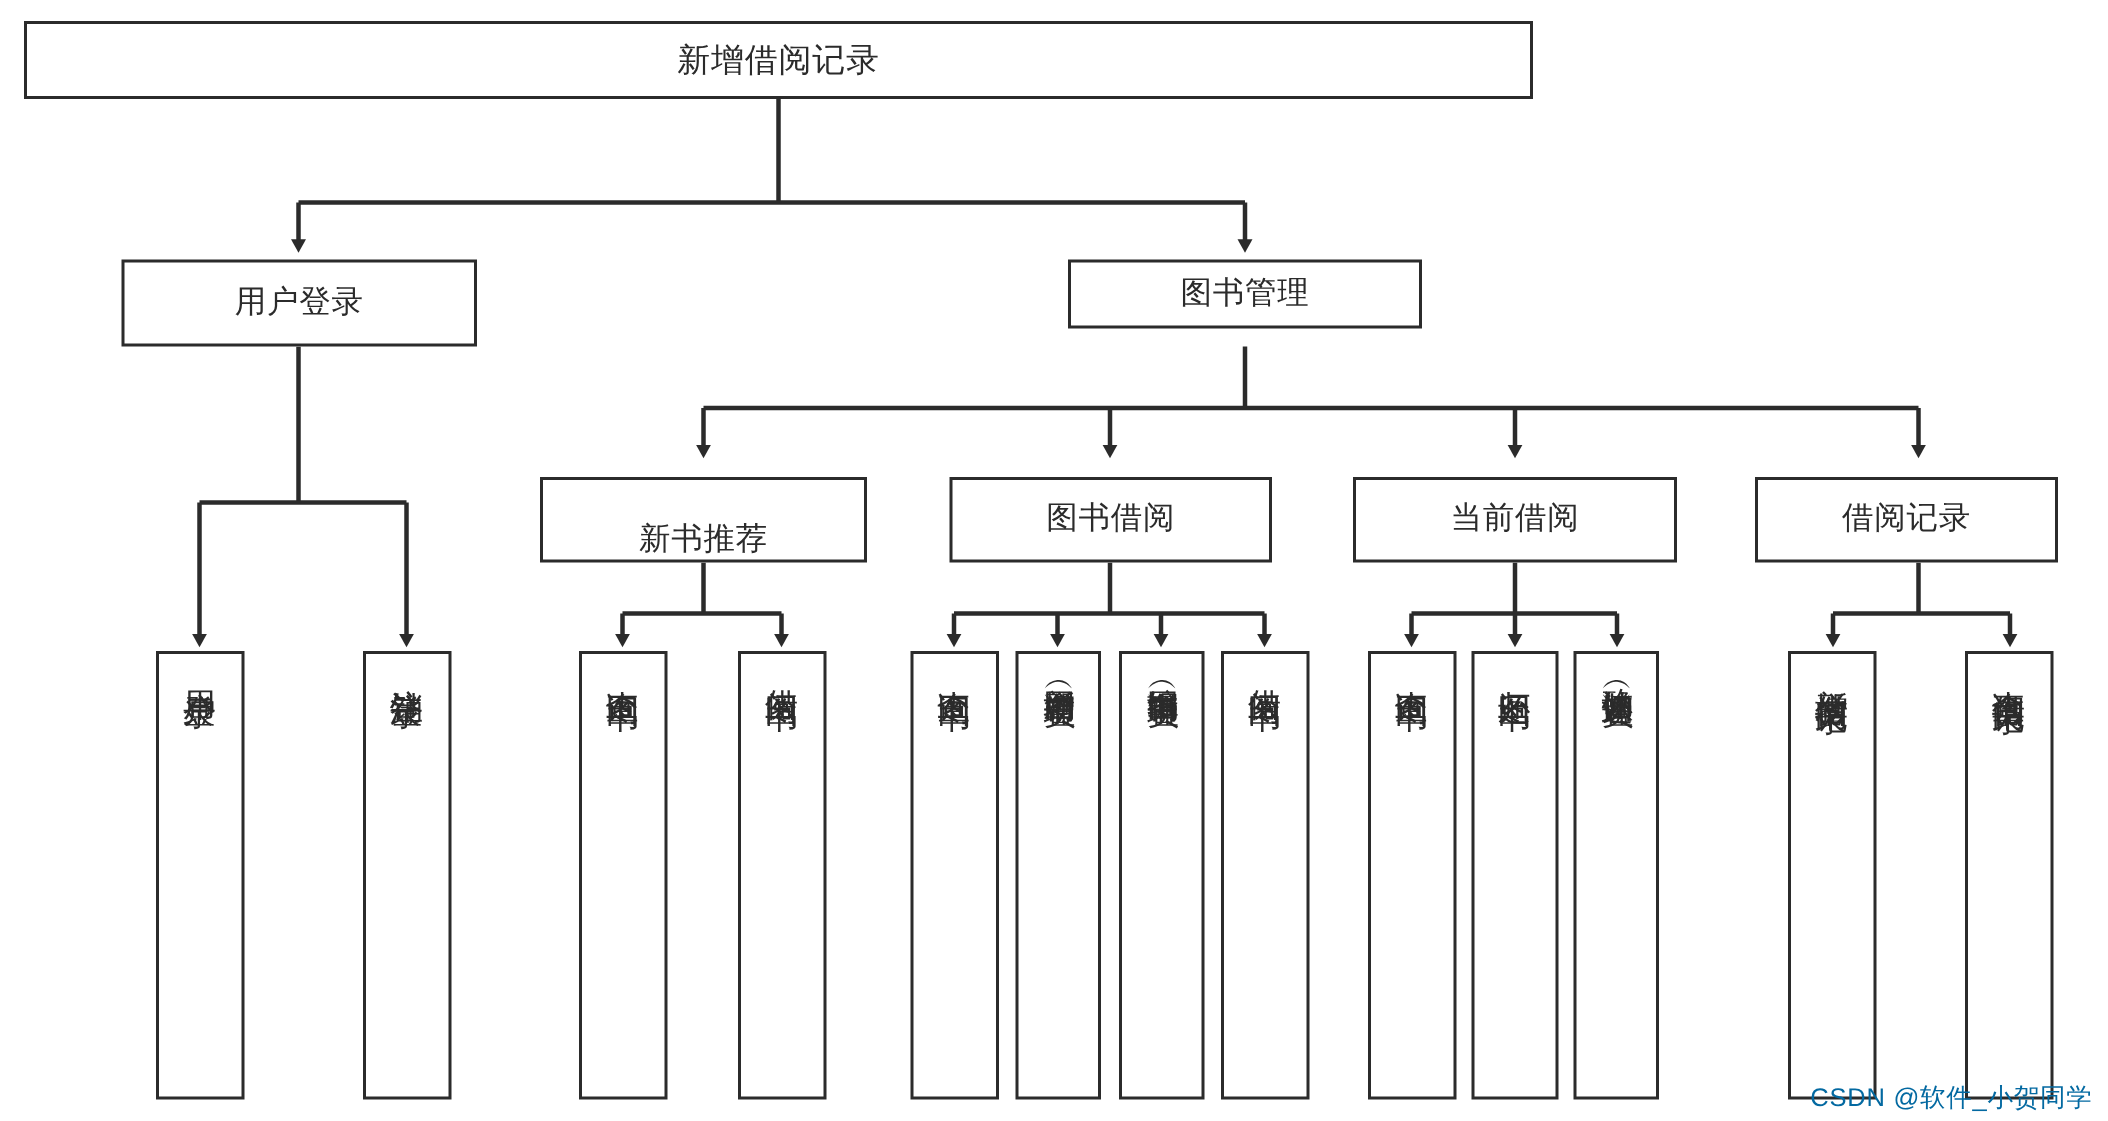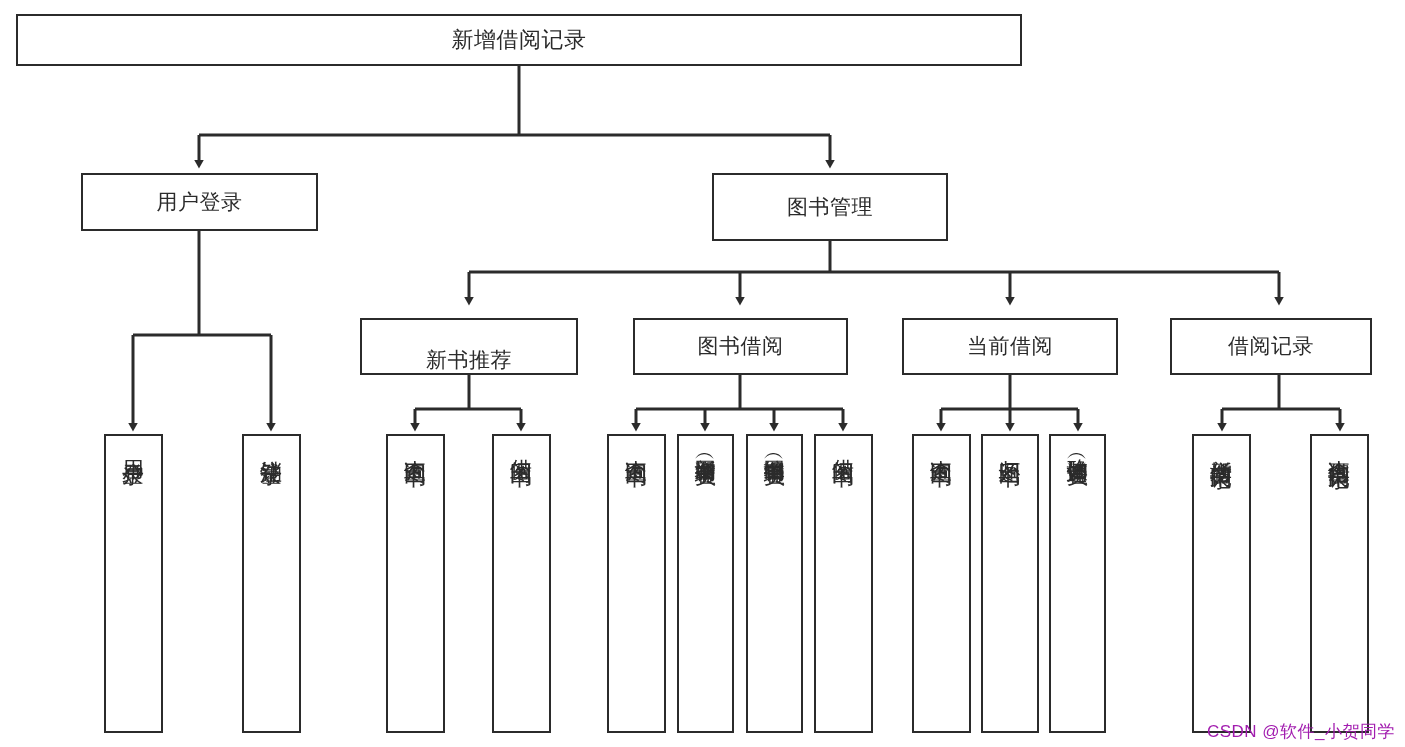--- a/index.html
+++ b/index.html
@@ -67,21 +67,21 @@
   }
   .node.vert.tall .label {
     font-size: 21px;
     letter-spacing: 1px;
   }
   .watermark {
     position: absolute;
     right: 10px;
     bottom: 4px;
     font-size: 17px;
-    color: #a21caf;
+    color: #0369a1;
     letter-spacing: 0.5px;
     white-space: nowrap;
   }
 </style>
 </head>
 <body>
 
 <div id="diagram-root">
 
   <svg class="edges" viewBox="0 0 1405 747">
@@ -134,21 +134,21 @@
     </g>
   </svg>
 
   <div class="node title" style="left:16px; top:14px; width:1006px; height:52px;">
     <span class="label">新增借阅记录</span>
   </div>
 
   <div class="node horiz" style="left:81px; top:173px; width:237px; height:58px;">
     <span class="label">用户登录</span>
   </div>
-  <div class="node horiz" style="left:712px; top:173px; width:236px; height:68px;">
+  <div class="node horiz" style="left:712px; top:173px; width:236px; height:46px;">
     <span class="label">图书管理</span>
   </div>
 
   <div class="node horiz" style="left:360px; top:318px; width:218px; height:57px;align-items:flex-end;">
     <span class="label">新书推荐</span>
   </div>
   <div class="node horiz" style="left:902px; top:318px; width:216px; height:57px;">
     <span class="label">当前借阅</span>
   </div>
   <div class="node horiz" style="left:633px; top:318px; width:215px; height:57px;">

